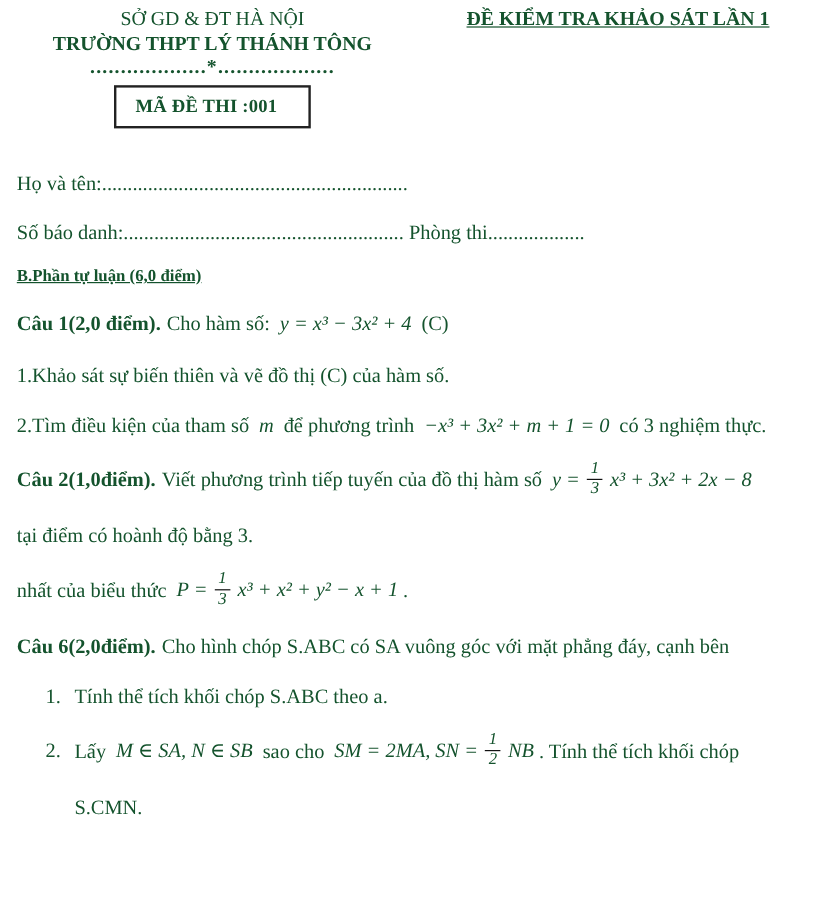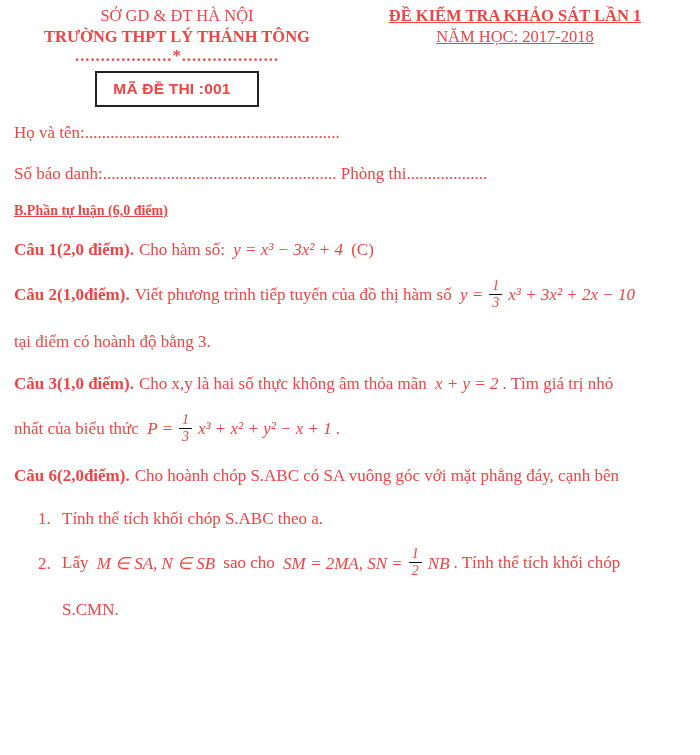--- a/index.html
+++ b/index.html
@@ -1,51 +1,51 @@
 <!DOCTYPE html>
 <html><head>
 <meta charset="utf-8">
 <style>
   html,body{margin:0;padding:0;background:#ffffff;}
   .page{
     width:700px;height:755px;box-sizing:border-box;
-    background:#ffffff;color:#ef4444;
+    background:#ffffff;color:#14532d;
     font-family:"Liberation Serif","DejaVu Serif",serif;
     font-size:17px;
     padding:6px 12px 0 12px;
     overflow:hidden;
     position:relative;
   }
   
   .header{display:flex;flex-direction:row;width:100%;}
   .header-left{width:330px;text-align:center;}
   .header-right{flex:1;text-align:center;text-decoration:underline;}
   .h-line{line-height:1.25;}
   .bold{font-weight:bold;}
   .italic{font-style:italic;}
   .header-left .h-line, .header-right .h-line{font-size:16.5px;}
   .separator{letter-spacing:1px;font-weight:bold;line-height:1.1;}
   .code-box{
     display:inline-block;margin-top:6px;
     border:2px solid #222;
     padding:7px 26px 7px 16px;
-    font-family:Liberation Sans, sans-serif;
+    font-family:Liberation Serif, serif;
     font-weight:bold;font-size:15.5px;
     letter-spacing:0.2px;
   }
   
-  .student-info{margin-top:14px;padding-left:2px;}
+  .student-info{margin-top:34px;padding-left:2px;}
   .student-info div{margin-bottom:17px;line-height:1.4;}
   
   .section-title{
     font-weight:bold;text-decoration:underline;
     margin:4px 0 10px 2px;font-size:14px;
   }
   
-  .q-line{margin:0 0 0 2px;padding:9px 0;line-height:1.45;white-space:nowrap;font-family:Liberation Serif, serif;}
+  .q-line{margin:0 0 0 2px;padding:9px 0;line-height:1.45;white-space:nowrap;}
   .q-label{font-weight:bold;margin-right:5px;}
   .math{font-style:italic;margin:0 4px;}
   .math .up{font-style:normal;}
   .frac{
     display:inline-block;vertical-align:middle;text-align:center;
     font-style:italic;line-height:1;margin:0 2px;position:relative;top:-2px;
   }
   .frac .num{display:block;border-bottom:1.3px solid #111;padding:0 3px 1px 3px;font-size:14px;}
   .frac .den{display:block;padding-top:1px;font-size:14px;}
   .sqrt-arg{text-decoration:overline;}
@@ -62,54 +62,57 @@
     <div class="header-left">
       <div class="h-line">SỞ GD &amp; ĐT HÀ NỘI</div>
       <div class="h-line bold">TRƯỜNG THPT LÝ THÁNH TÔNG</div>
       <div class="h-line separator">...................*...................</div>
       <div class="code-box">
         <span>MÃ ĐỀ THI :001</span>
       </div>
     </div>
     <div class="header-right">
       <div class="h-line bold">ĐỀ KIỂM TRA KHẢO SÁT LẦN 1</div>
-      <div class="h-line">NĂM HỌC: 2017-2018</div>
     </div>
   </div>
 
   <div class="student-info">
     <div>Họ và tên:............................................................</div>
     <div>Số báo danh:....................................................... Phòng thi...................</div>
   </div>
 
   <div class="section-title">B.Phần tự luận (6,0 điểm)</div>
 
   <div class="q-line">
     <span class="q-label">Câu 1(2,0 điểm).</span><span>Cho hàm số:</span>
     <span class="math">y = x³ − 3x² + 4</span>
     <span>(C)</span>
   </div>
+  <div class="q-line">1.Khảo sát sự biến thiên và vẽ đồ thị (C) của hàm số.</div>
+  <div class="q-line">
+    <span>2.Tìm điều kiện của tham số</span>
+    <span class="math">m</span>
+    <span>để phương trình</span>
+    <span class="math">−x³ + 3x² + m + 1 = 0</span>
+    <span>có 3 nghiệm thực.</span>
+  </div>
 
   <div class="q-line">
     <span class="q-label">Câu 2(1,0điểm).</span><span>Viết phương trình tiếp tuyến của đồ thị hàm số</span>
-    <span class="math">y =</span><span class="frac"><span class="num">1</span><span class="den">3</span></span><span class="math">x³ + 3x² + 2x − 10</span>
+    <span class="math">y =</span><span class="frac"><span class="num">1</span><span class="den">3</span></span><span class="math">x³ + 3x² + 2x − 8</span>
   </div>
   <div class="q-line">tại điểm có hoành độ bằng 3.</div>
 
-  <div class="q-line">
-    <span class="q-label">Câu 3(1,0 điểm).</span><span>Cho x,y là hai số thực không âm thỏa mãn</span>
-    <span class="math">x + y = 2</span><span>. Tìm giá trị nhỏ</span>
-  </div>
   <div class="q-line">
     <span>nhất của biểu thức</span>
     <span class="math">P =</span><span class="frac"><span class="num">1</span><span class="den">3</span></span><span class="math">x³ + x² + y² − x + 1</span><span>.</span>
   </div>
 
   <div class="q-line">
-    <span class="q-label">Câu 6(2,0điểm).</span><span>Cho hoành chóp S.ABC có SA vuông góc với mặt phẳng đáy, cạnh bên</span>
+    <span class="q-label">Câu 6(2,0điểm).</span><span>Cho hình chóp S.ABC có SA vuông góc với mặt phẳng đáy, cạnh bên</span>
   </div>
   <div class="q-line list-item">
     <span class="list-num">1.</span><span>Tính thể tích khối chóp S.ABC theo a.</span>
   </div>
   <div class="q-line list-item">
     <span class="list-num">2.</span><span>Lấy</span>
     <span class="math">M ∈ SA, N ∈ SB</span>
     <span>sao cho</span>
     <span class="math">SM = 2MA, SN =</span><span class="frac"><span class="num">1</span><span class="den">2</span></span><span class="math">NB</span><span>. Tính thể tích khối chóp</span>
   </div>

